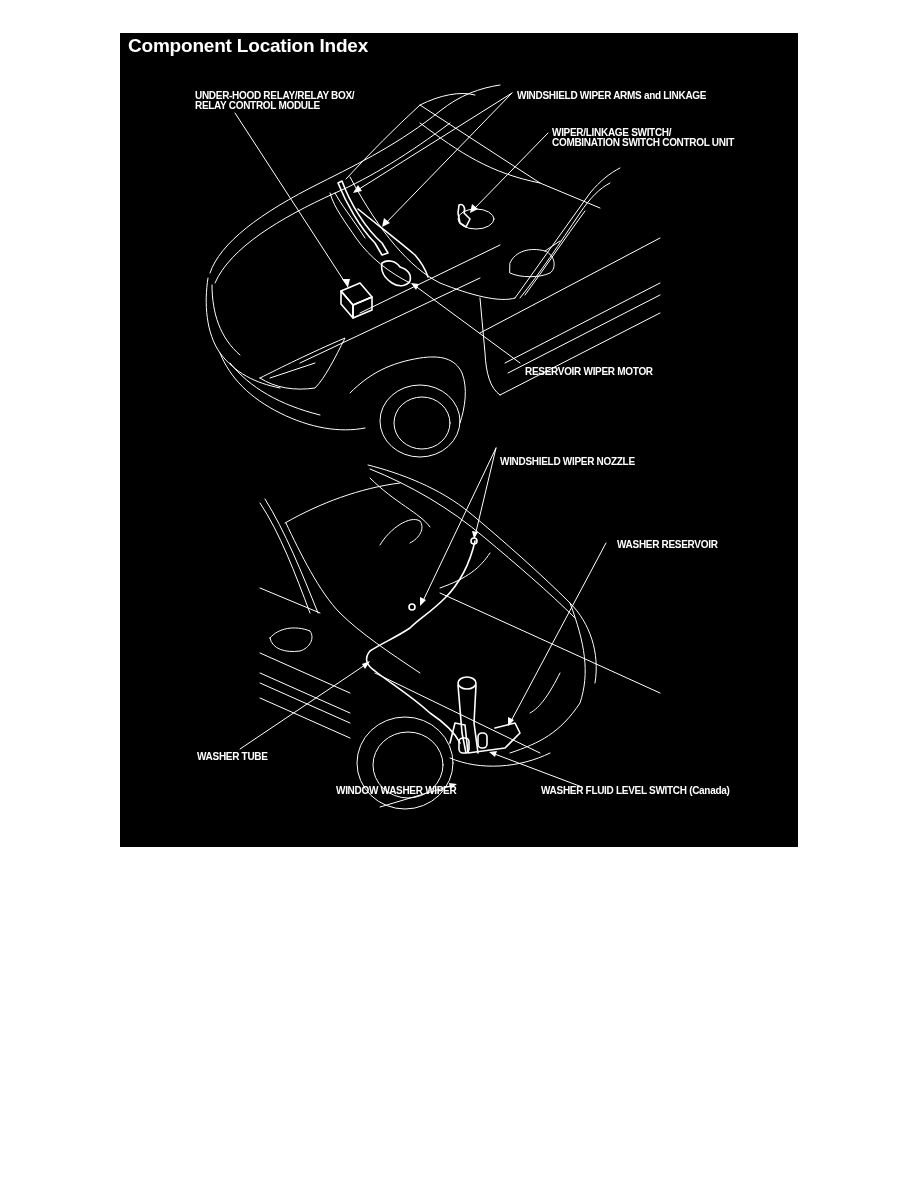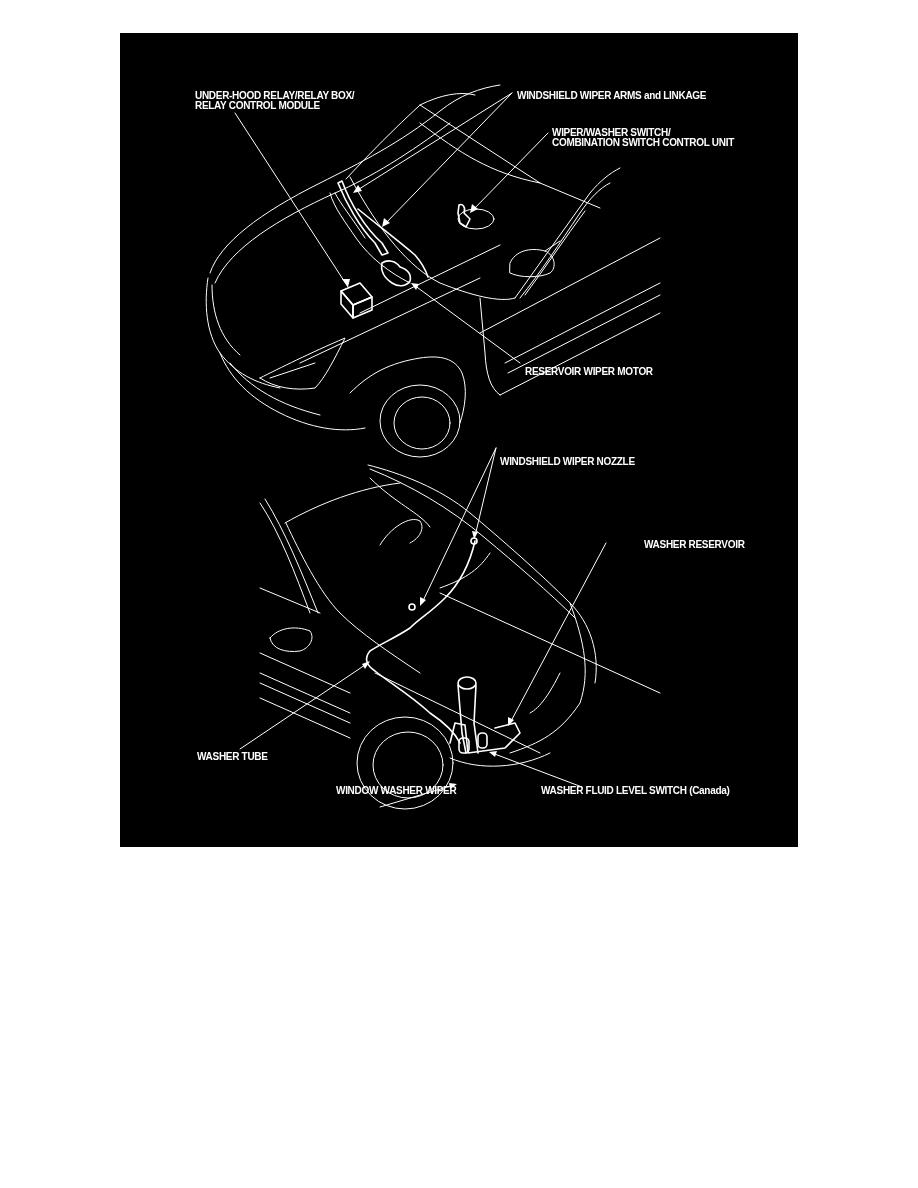--- a/index.html
+++ b/index.html
@@ -23,20 +23,21 @@
     svg.art path, svg.art line, svg.art ellipse, svg.art polyline, svg.art rect, svg.art polygon {
       fill: none; stroke: #ffffff; stroke-width: 1; stroke-linejoin: round; stroke-linecap: round;
     }
     svg.art .thick { stroke-width: 1.6; }
     svg.art .arrow { fill: #ffffff; stroke: none; }
   </style>
 </head>
 <body>
 
 <div class="panel">
+  <div class="title">Component Location Index</div>
 
   <svg class="art" width="678" height="814" viewBox="0 0 678 814">
 
     <path d="M90,240 C100,210 140,180 200,150 C240,130 280,110 320,78 C340,62 360,55 380,52"></path>
     <path d="M95,250 C110,215 160,185 215,160 C250,145 290,120 330,90"></path>
     <path d="M88,245 C84,270 86,300 100,320 C115,340 135,350 160,355"></path>
     <path d="M92,252 C92,280 100,305 120,322"></path>
     <path d="M210,160 C214,175 226,190 236,205 C250,225 270,240 290,250"></path>
     <path d="M215,160 C220,170 232,185 245,205"></path>
 
@@ -145,23 +146,23 @@
     <line x1="462" y1="754" x2="372" y2="720"></line>
     <polygon class="arrow" points="369,719 377,718 375,724"></polygon>
   </svg>
 
   <div class="label" style="left:75px; top:58px;">
     <div>UNDER-HOOD RELAY/RELAY BOX/</div>
     <div>RELAY CONTROL MODULE</div>
   </div>
   <div class="label" style="left:397px; top:58px;">WINDSHIELD WIPER ARMS and LINKAGE</div>
   <div class="label" style="left:432px; top:95px;">
-    <div>WIPER/WASHER SWITCH/</div>
+    <div>WIPER/LINKAGE SWITCH/</div>
     <div>COMBINATION SWITCH CONTROL UNIT</div>
   </div>
   <div class="label" style="left:405px; top:334px;">RESERVOIR WIPER MOTOR</div>
 
   <div class="label" style="left:380px; top:424px;">WINDSHIELD WIPER NOZZLE</div>
-  <div class="label" style="left:524px; top:507px;">WASHER RESERVOIR</div>
+  <div class="label" style="left:497px; top:507px;">WASHER RESERVOIR</div>
   <div class="label" style="left:77px; top:719px;text-align:right;">WASHER TUBE</div>
   <div class="label" style="left:216px; top:753px;">WINDOW WASHER WIPER</div>
   <div class="label" style="left:421px; top:753px;">WASHER FLUID LEVEL SWITCH (Canada)</div>
 </div>
 
 </body></html>

